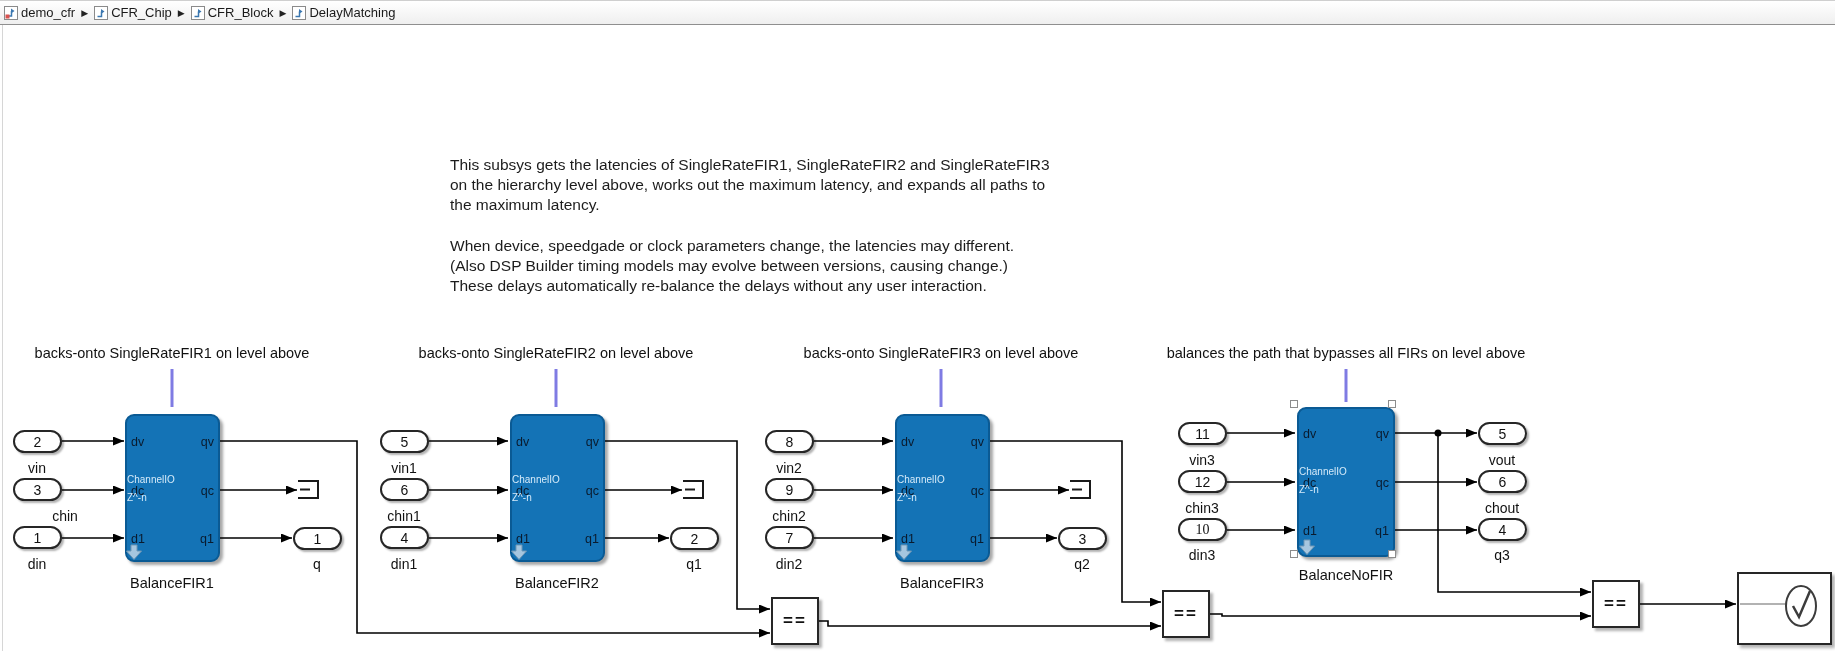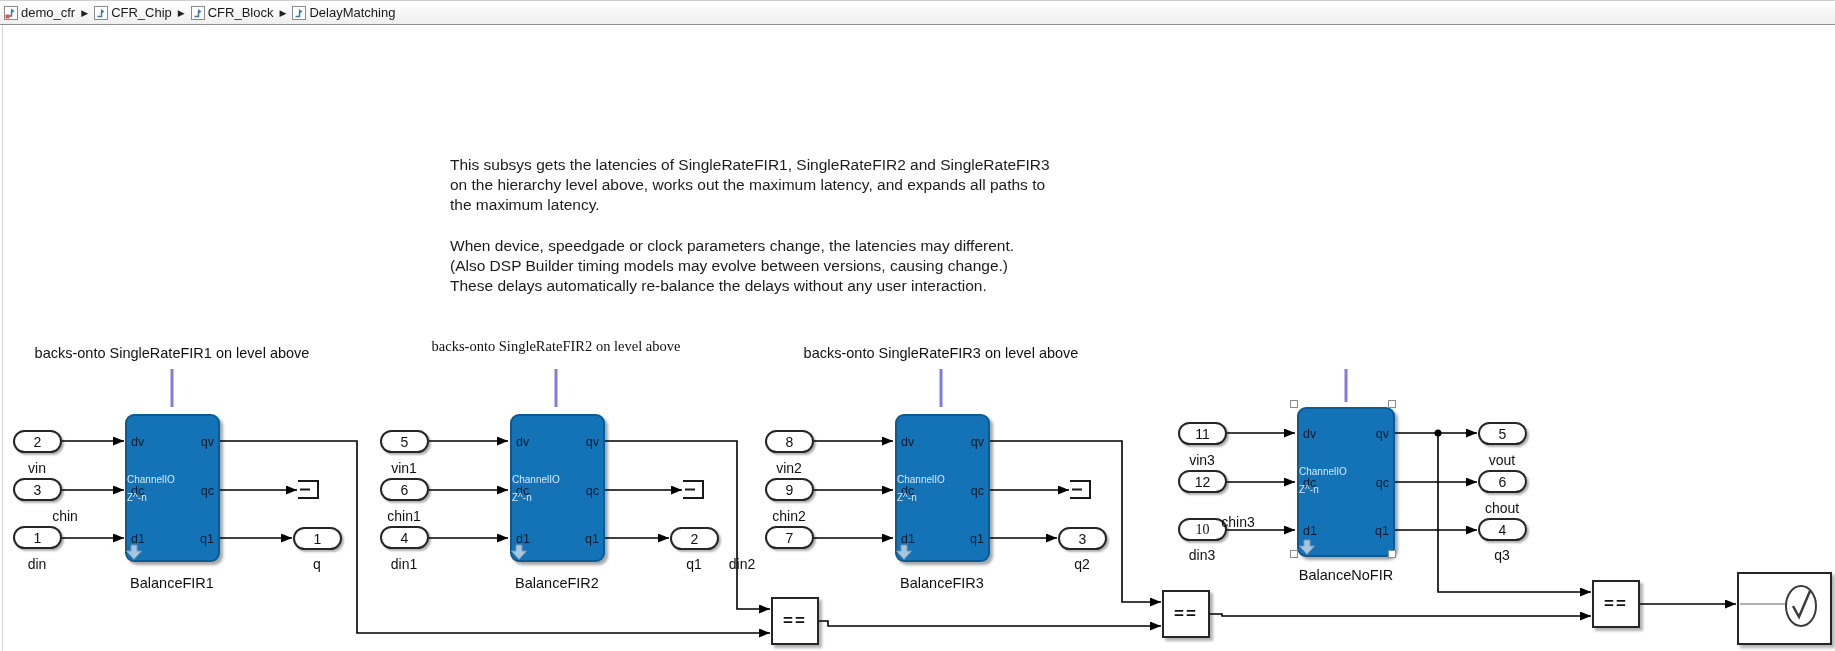--- a/index.html
+++ b/index.html
@@ -98,22 +98,23 @@
 
   <div class="desc">This subsys gets the latencies of SingleRateFIR1, SingleRateFIR2 and SingleRateFIR3
 on the hierarchy level above, works out the maximum latency, and expands all paths to
 the maximum latency.
 
 When device, speedgade or clock parameters change, the latencies may different.
 (Also DSP Builder timing models may evolve between versions, causing change.)
 These delays automatically re-balance the delays without any user interaction.</div>
 
   <div class="annot" style="left:172px;top:345px;">backs-onto SingleRateFIR1 on level above</div>
-  <div class="annot" style="left:556px;top:338px;font-family:Liberation Serif, serif;">backs-onto SingleRateFIR2 on level above</div>
+  <div class="annot" style="left:556px;top:345px;">backs-onto SingleRateFIR2 on level above</div>
   <div class="annot" style="left:941px;top:345px;">backs-onto SingleRateFIR3 on level above</div>
+  <div class="annot" style="left:1346px;top:345px;">balances the path that bypasses all FIRs on level above</div>
 
   <div class="pill" style="left:13px;top:430px;">
       <span>2</span>
     </div>
   <div class="pill" style="left:13px;top:478px;">
       <span>3</span>
     </div>
   <div class="pill" style="left:13px;top:526px;">
       <span>1</span>
     </div>
@@ -172,21 +173,21 @@
       <span>8</span>
     </div>
   <div class="pill" style="left:765px;top:478px;">
       <span>9</span>
     </div>
   <div class="pill" style="left:765px;top:526px;">
       <span>7</span>
     </div>
   <div class="plabel" style="left:789px;top:460px;">vin2</div>
   <div class="plabel" style="left:789px;top:508px;">chin2</div>
-  <div class="plabel" style="left:742px;top:556px;">din2</div>
+  <div class="plabel" style="left:789px;top:556px;">din2</div>
   <div class="blk" style="left:895px;top:414px;width:95px;height:148px;">
     <span class="pt" style="left:4px;top:19px;">dv</span>
     <span class="pt" style="left:4px;top:68px;">dc</span>
     <span class="pt" style="left:4px;top:116px;">d1</span>
     <span class="pt r" style="right:4px;top:19px;">qv</span>
     <span class="pt r" style="right:4px;top:68px;">qc</span>
     <span class="pt r" style="right:4px;top:116px;">q1</span>
     <div class="title" style="left:0;right:0;top:55px;">
       <div>ChannelIO</div>
       <div>Z^-n</div>
@@ -201,21 +202,21 @@
   <div class="pill" style="left:1178px;top:422px;text-align:center;">
       <span>11</span>
     </div>
   <div class="pill" style="left:1178px;top:470px;">
       <span>12</span>
     </div>
   <div class="pill" style="left:1178px;top:518px;font-family:Liberation Serif, serif;">
       <span>10</span>
     </div>
   <div class="plabel" style="left:1202px;top:452px;">vin3</div>
-  <div class="plabel" style="left:1202px;top:514px;margin-left:36px;">chin3</div>
+  <div class="plabel" style="left:1202px;top:500px;">chin3</div>
   <div class="plabel" style="left:1202px;top:547px;">din3</div>
   <div class="blk" style="left:1297px;top:407px;width:98px;height:150px;">
     <span class="pt" style="left:4px;top:18px;">dv</span>
     <span class="pt" style="left:4px;top:67px;">dc</span>
     <span class="pt" style="left:4px;top:115px;">d1</span>
     <span class="pt r" style="right:4px;top:18px;">qv</span>
     <span class="pt r" style="right:4px;top:67px;">qc</span>
     <span class="pt r" style="right:4px;top:115px;">q1</span>
     <div class="title" style="left:0;right:0;top:54px;">
       <div>ChannelIO</div>

